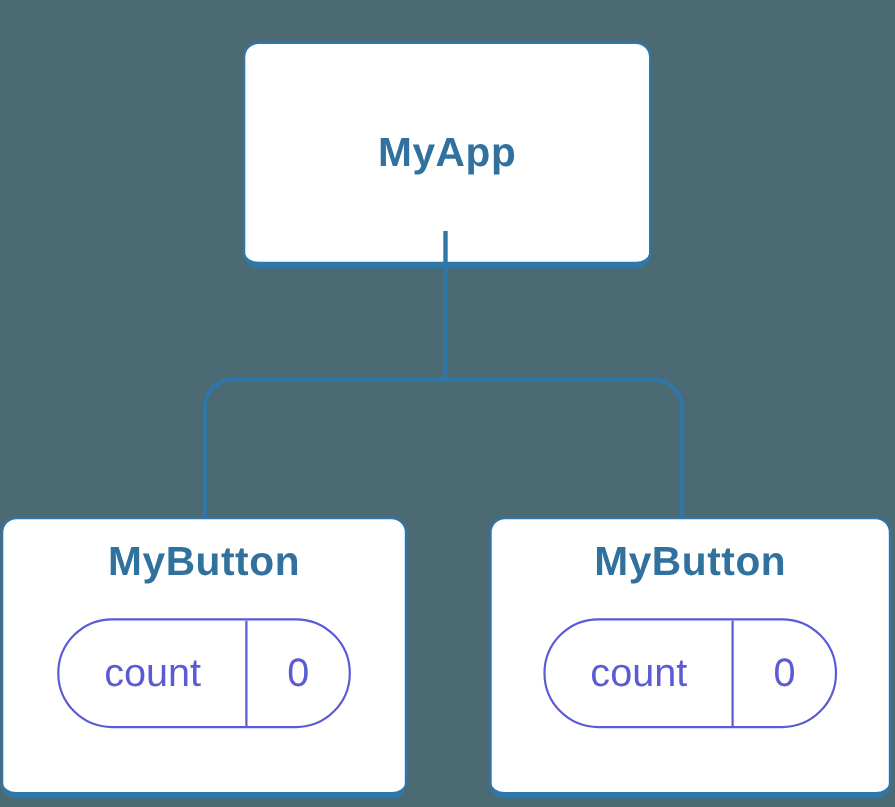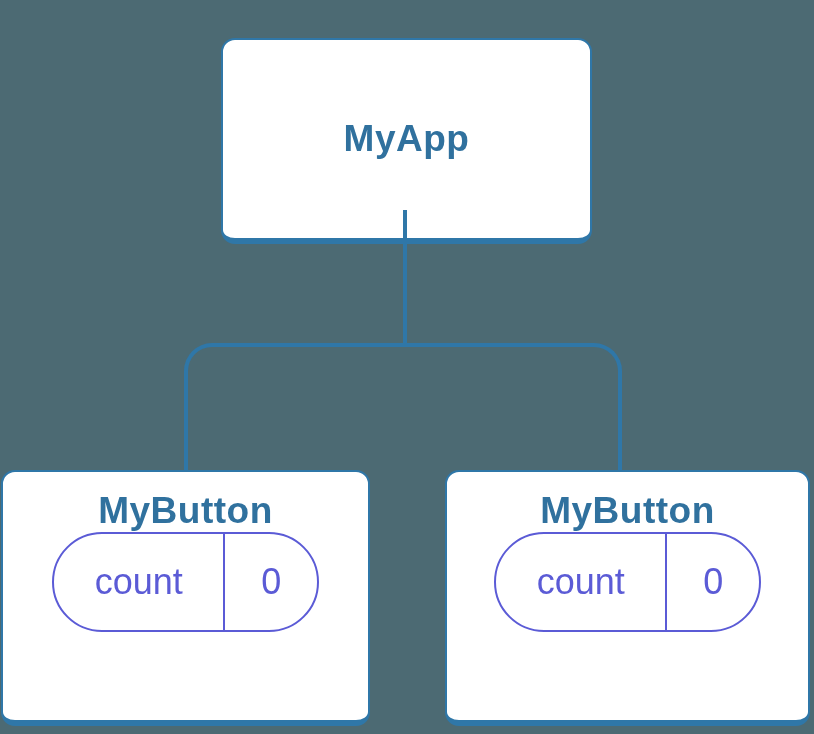--- a/index.html
+++ b/index.html
@@ -78,20 +78,21 @@
     box-sizing: border-box;
     border: 0 solid #2F77A8;
     border-top-width: 4px;
     border-left-width: 4px;
     border-right-width: 4px;
     border-radius: 28px 28px 0 0;
   }
 
   
   .state-pill {
+    margin-top: 30px;
     width: 267px;
     height: 100px;
     box-sizing: border-box;
     border: 2px solid #5B5BD6;
     border-radius: 50px;
     display: flex;
     overflow: hidden;
     background: #FFFFFF;
   }
   .state-key {

